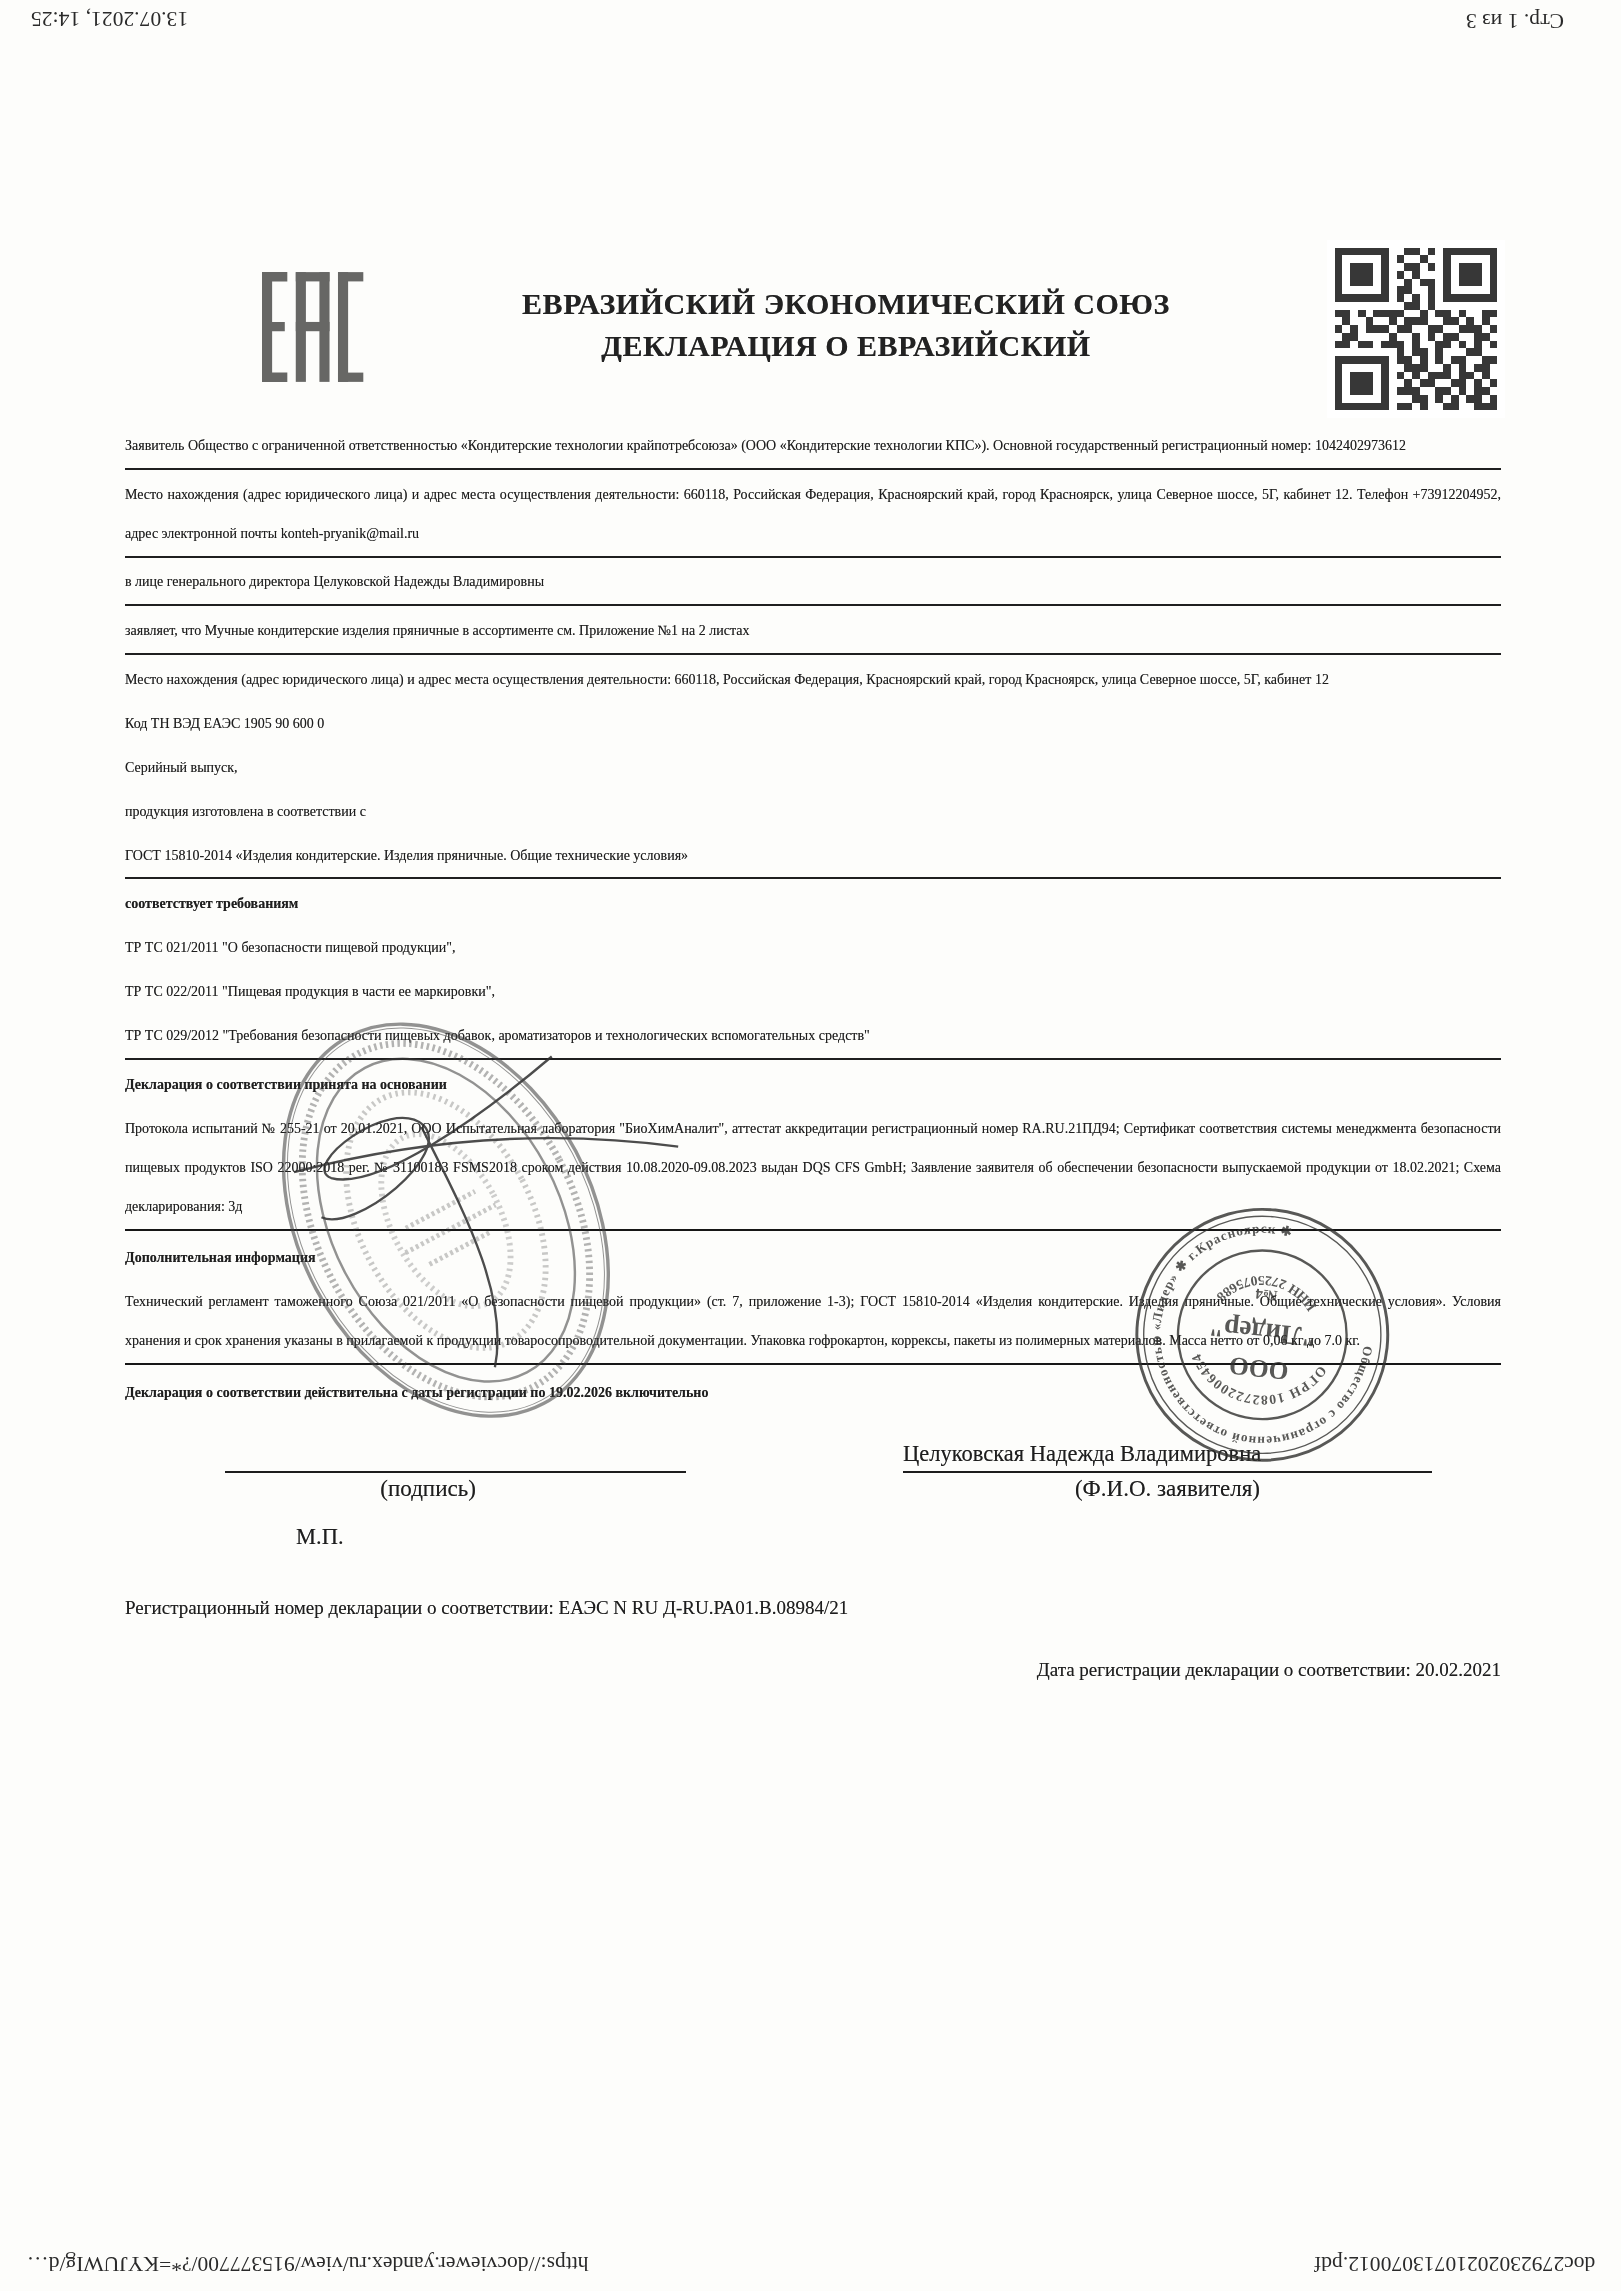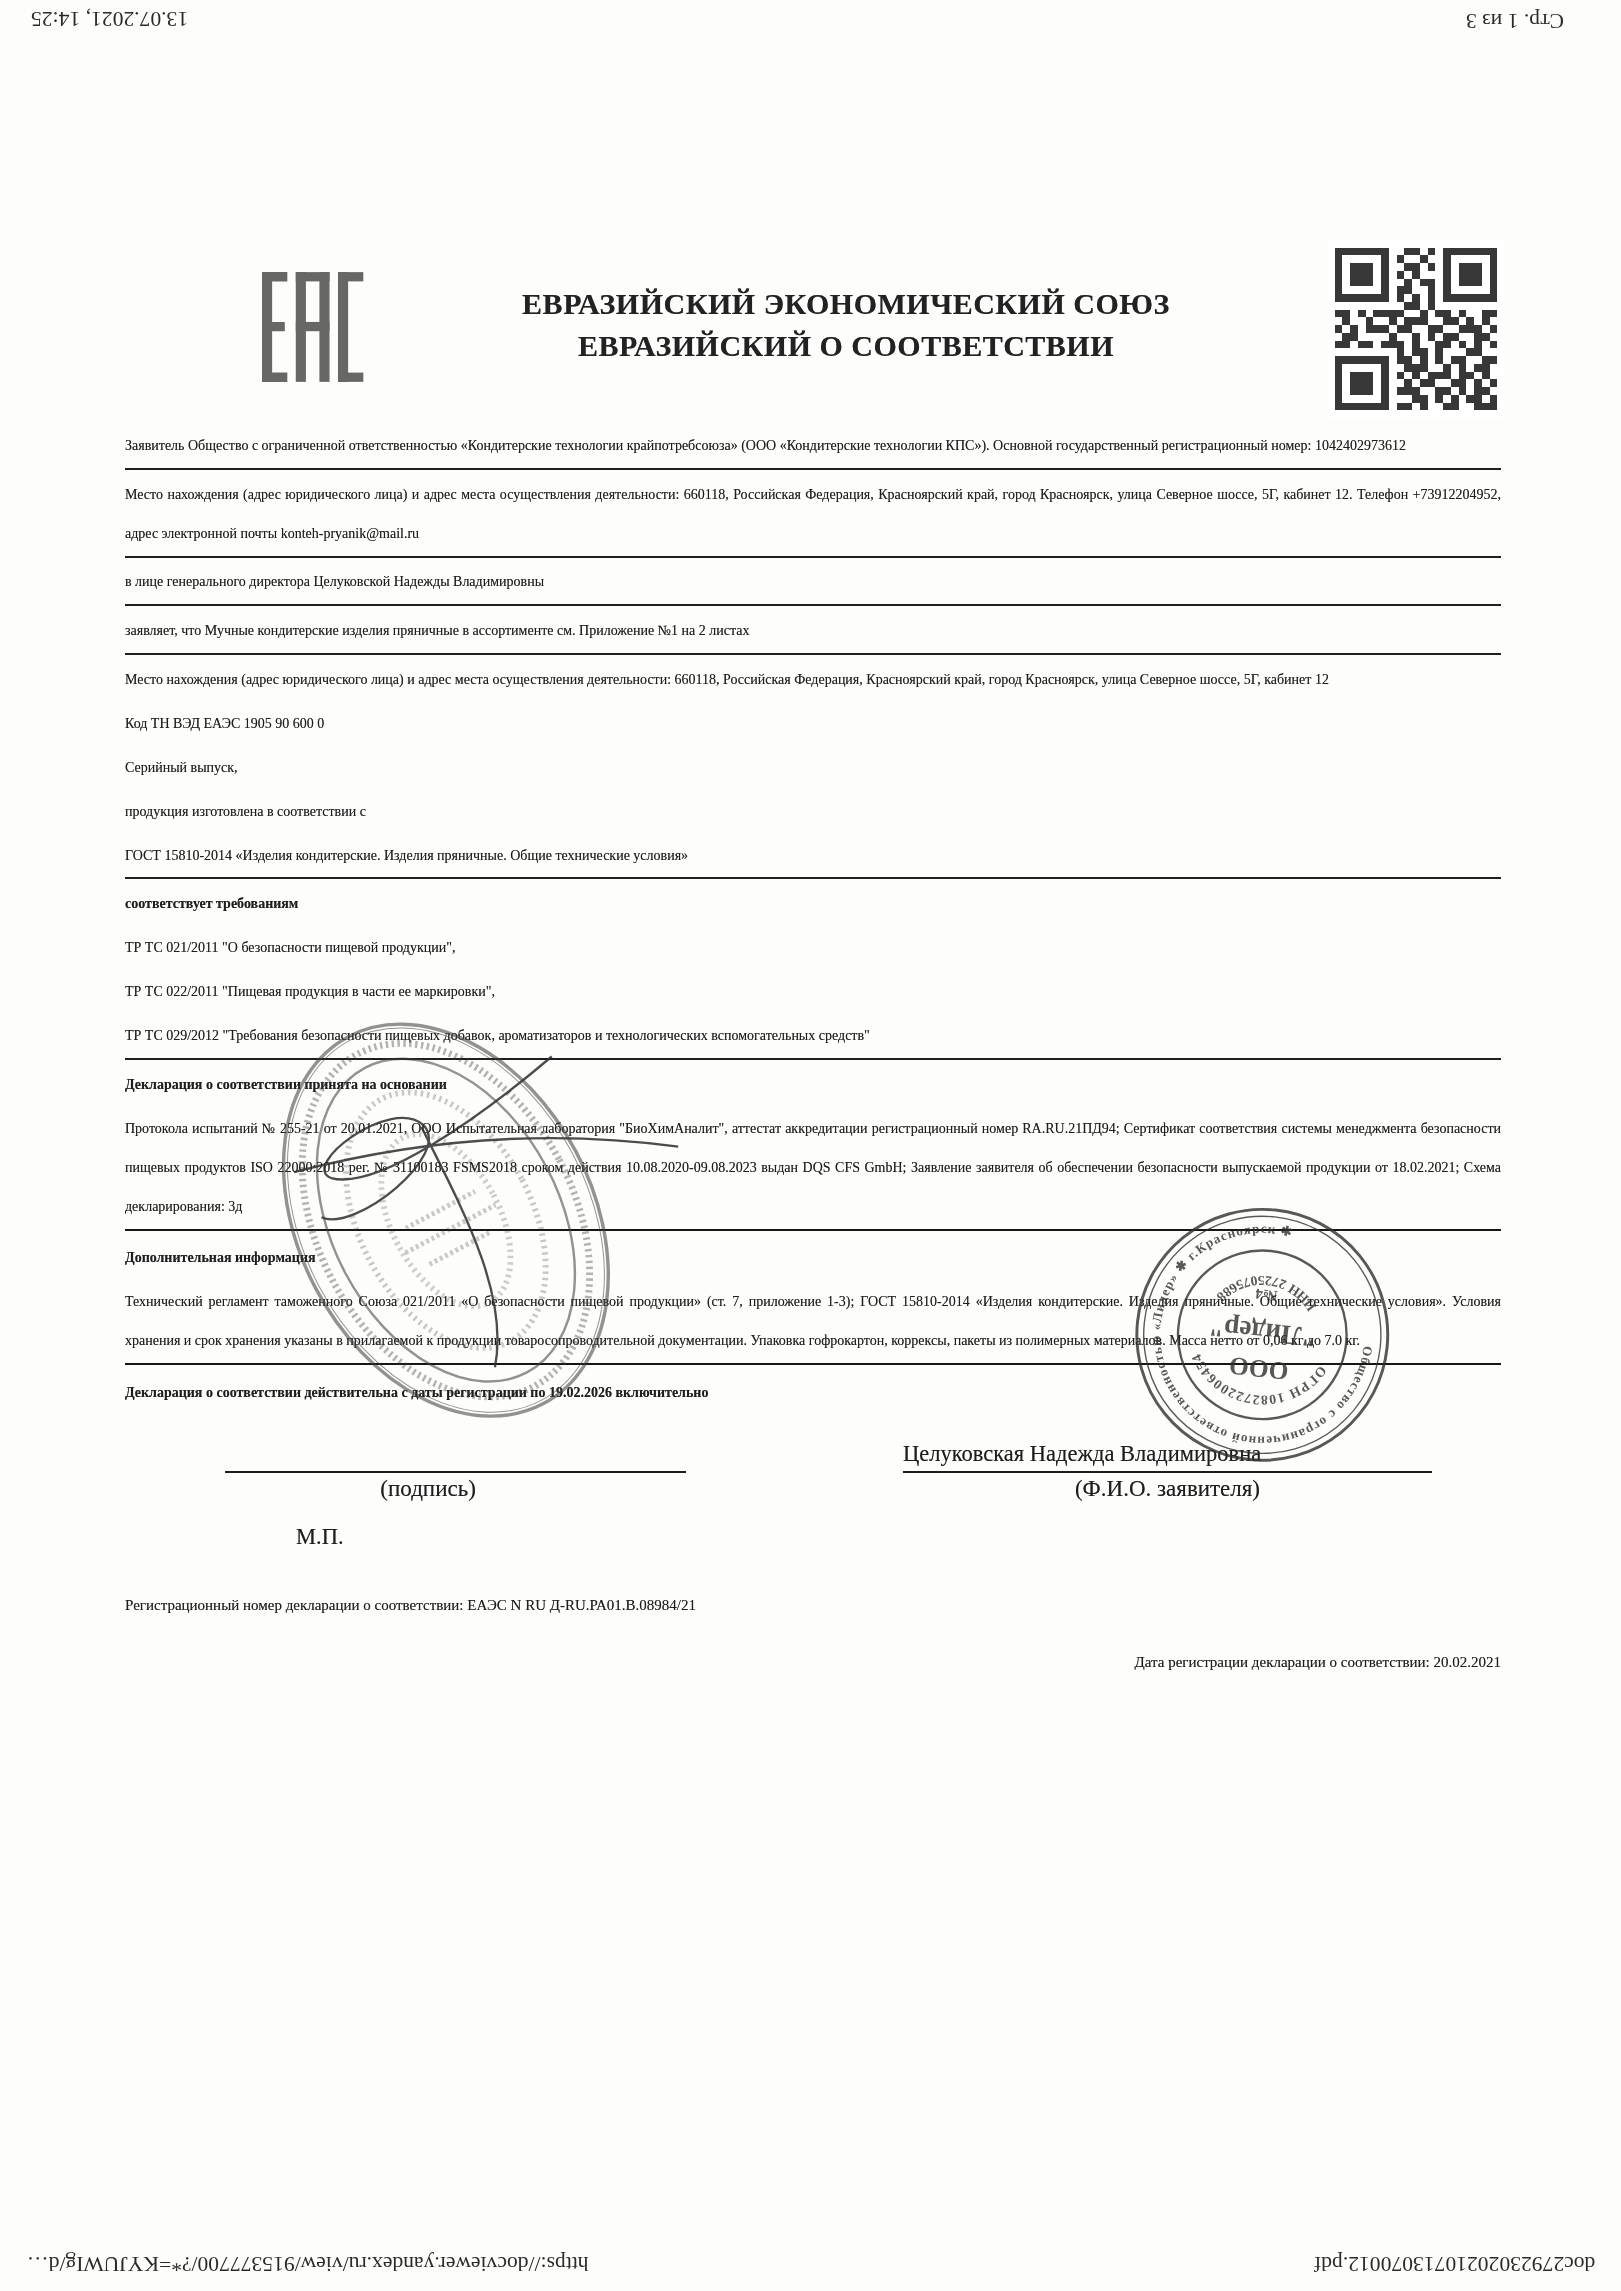--- a/index.html
+++ b/index.html
@@ -37,21 +37,21 @@
   
   .sig-row{ margin:25.5px 120px 0 125px; display:flex; }
   .sig-left{ width:461px; margin-left:100px; }
   .sig-right{ width:529px; margin-left:auto; margin-right:69px; }
   .sig-line{ height:30px; border-bottom:2.5px solid #1d1d1d; font-size:22.5px; text-align:left; }
   .sig-cap{ font-size:23px; text-align:center; padding-top:3.9px; }
   .sig-left .sig-cap{ transform:translateX(-27.4px); }
   .mp{ font-size:22.5px; margin-top:21.6px; margin-left:71px; }
 
   
-  .reg{ margin:0 120px 1px 125px; font-size:15px; }
+  .reg{ margin:0 120px 1px 125px; font-size:19px; }
   .reg-num{ margin-top:45px; }
   .reg-date{ margin-top:35px;text-align:right; }
 
   
   .overlay{ position:absolute; inset:0; pointer-events:none; }
   .rs-ring{ font:bold 13.5px "Liberation Serif", serif; letter-spacing:1px; fill:#30302e; stroke:none;}
   .rs-small{ font:bold 14px "Liberation Serif", serif; letter-spacing:1px; fill:#30302e; stroke:none;}
   .rs-c1{ font:bold 26px "Liberation Serif", serif; fill:#30302e; stroke:none;}
   .rs-c2{ font:bold 28px "Liberation Serif", serif; fill:#30302e; stroke:none;}
   .rs-c3{ font:bold 15px "Liberation Serif", serif; fill:#30302e; stroke:none;}
@@ -76,21 +76,21 @@
             <rect x="68" y="0" width="12" height="130"></rect>
           <rect x="40" y="0" width="40" height="11"></rect>
             <rect x="40" y="59" width="40" height="11"></rect>
           <rect x="90" y="0" width="12" height="130"></rect>
           <rect x="90" y="0" width="30" height="11"></rect>
             <rect x="90" y="119" width="30" height="11"></rect>
         </svg>
       </div>
       <div class="titles">
         <div class="t1">ЕВРАЗИЙСКИЙ ЭКОНОМИЧЕСКИЙ СОЮЗ</div>
-        <div class="t2">ЕВРАЗИЙСКИЙ О СООТВЕТСТВИИ</div>
+        <div class="t2">ДЕКЛАРАЦИЯ О ЕВРАЗИЙСКИЙ</div>
       </div>
       <div class="qrbox">
         <svg viewBox="-1 -1 23 23">
             <rect x="0" y="0" width="1" height="1"></rect>
             <rect x="1" y="0" width="1" height="1"></rect>
             <rect x="2" y="0" width="1" height="1"></rect>
             <rect x="3" y="0" width="1" height="1"></rect>
             <rect x="4" y="0" width="1" height="1"></rect>
             <rect x="5" y="0" width="1" height="1"></rect>
             <rect x="6" y="0" width="1" height="1"></rect>

